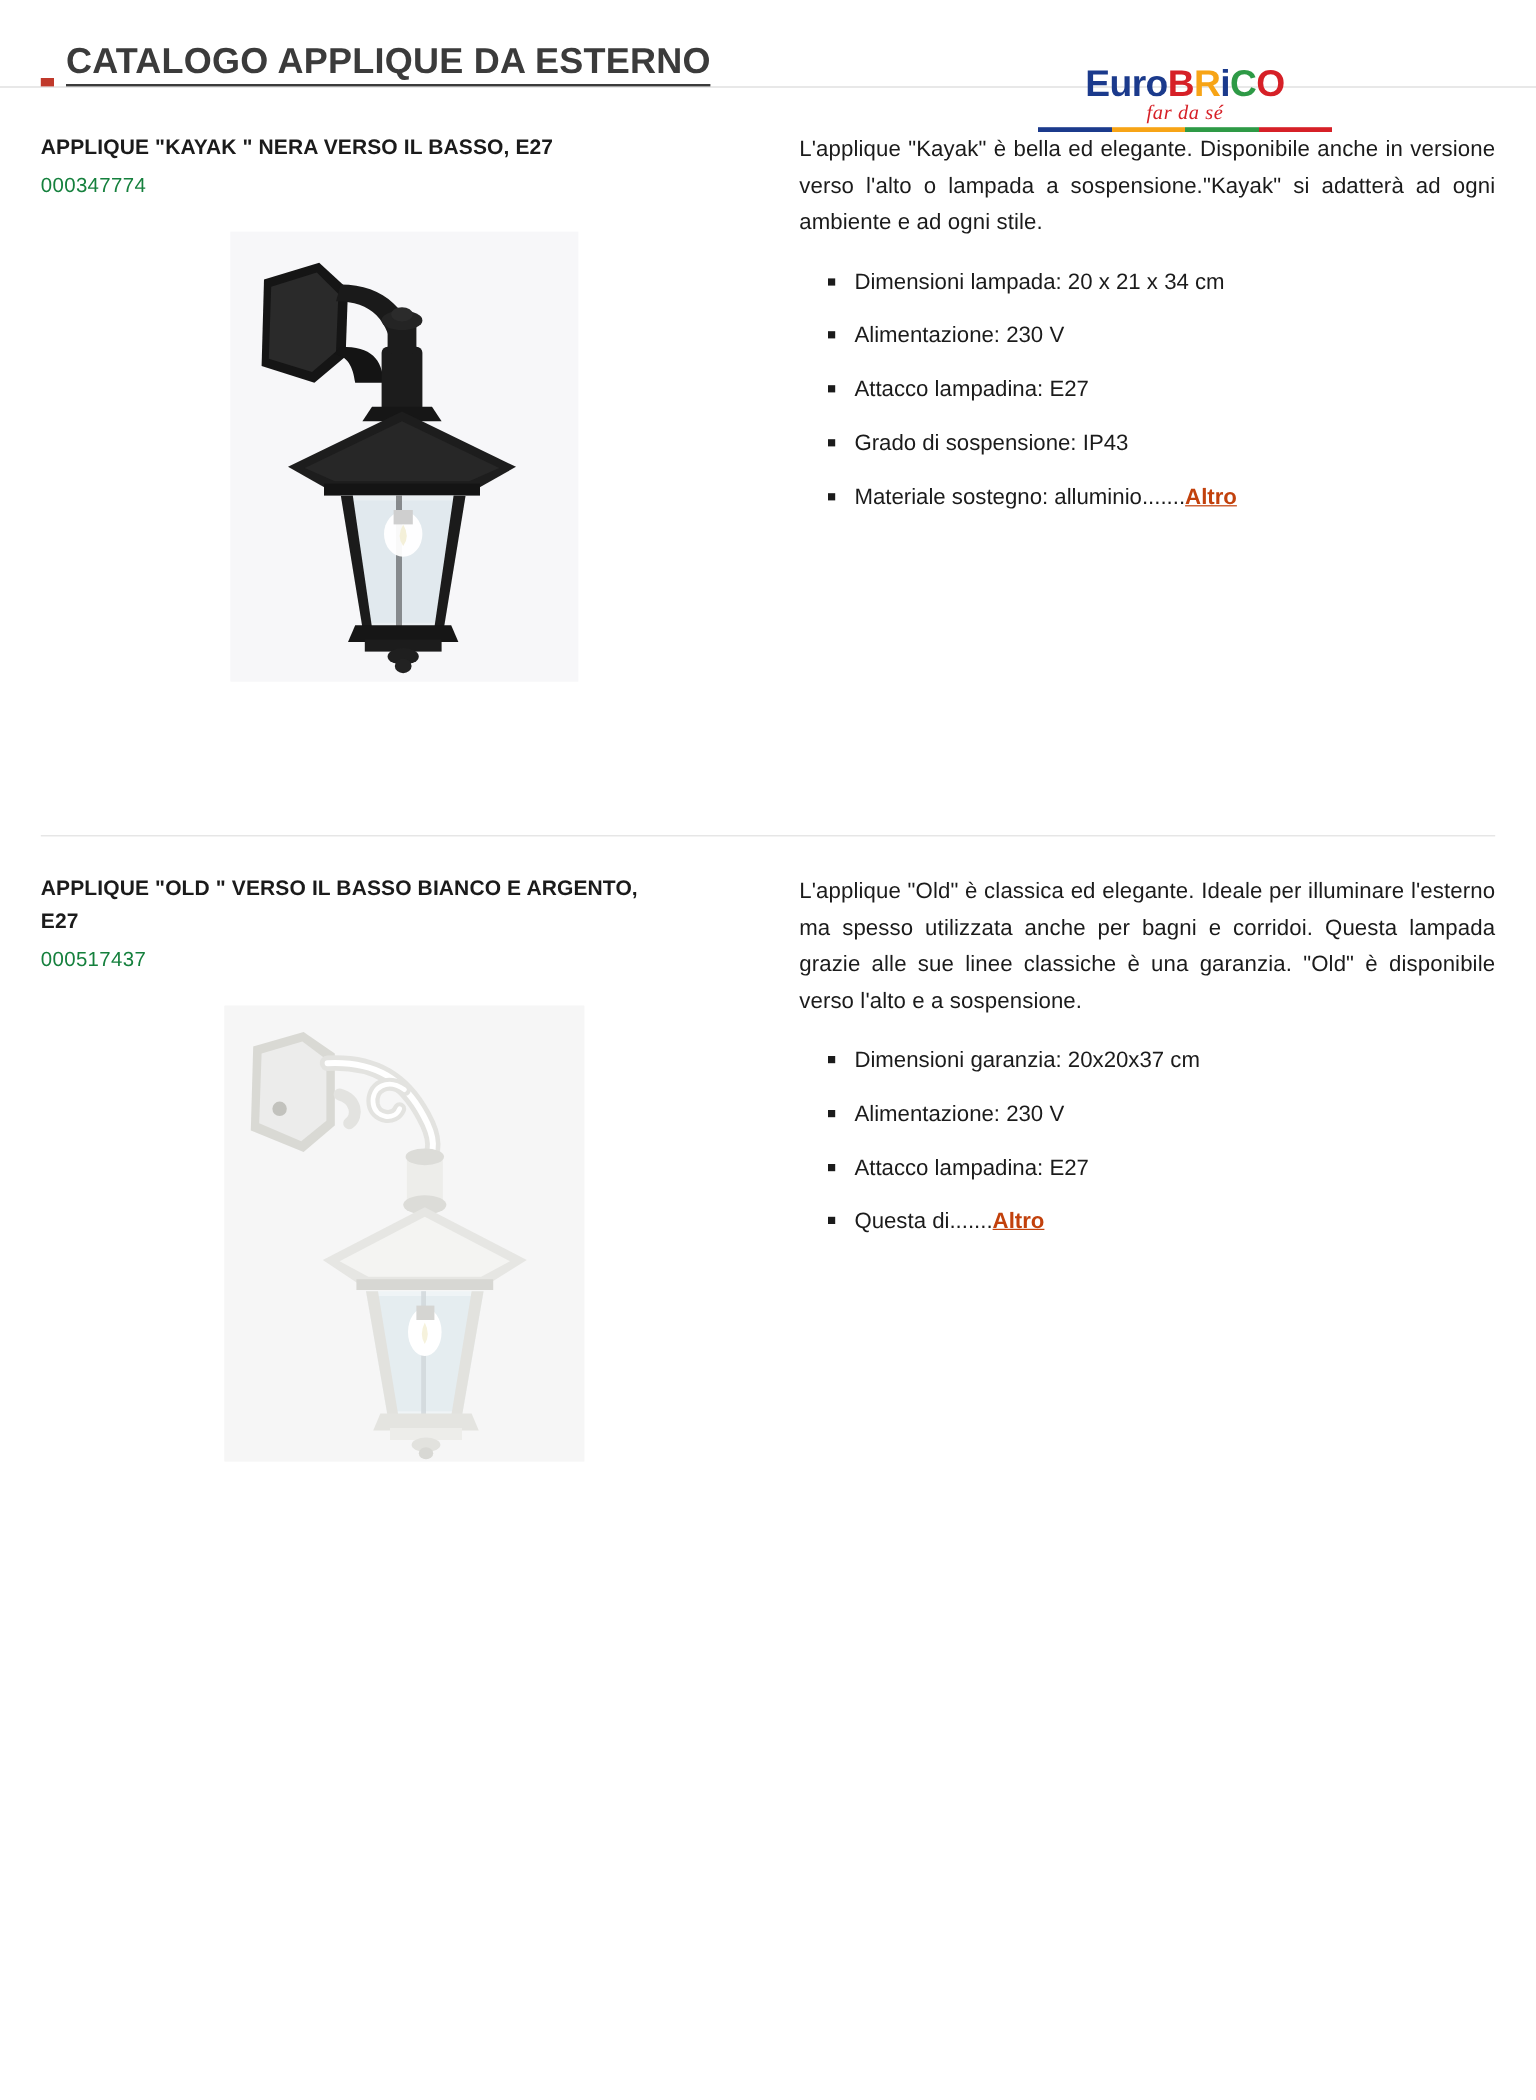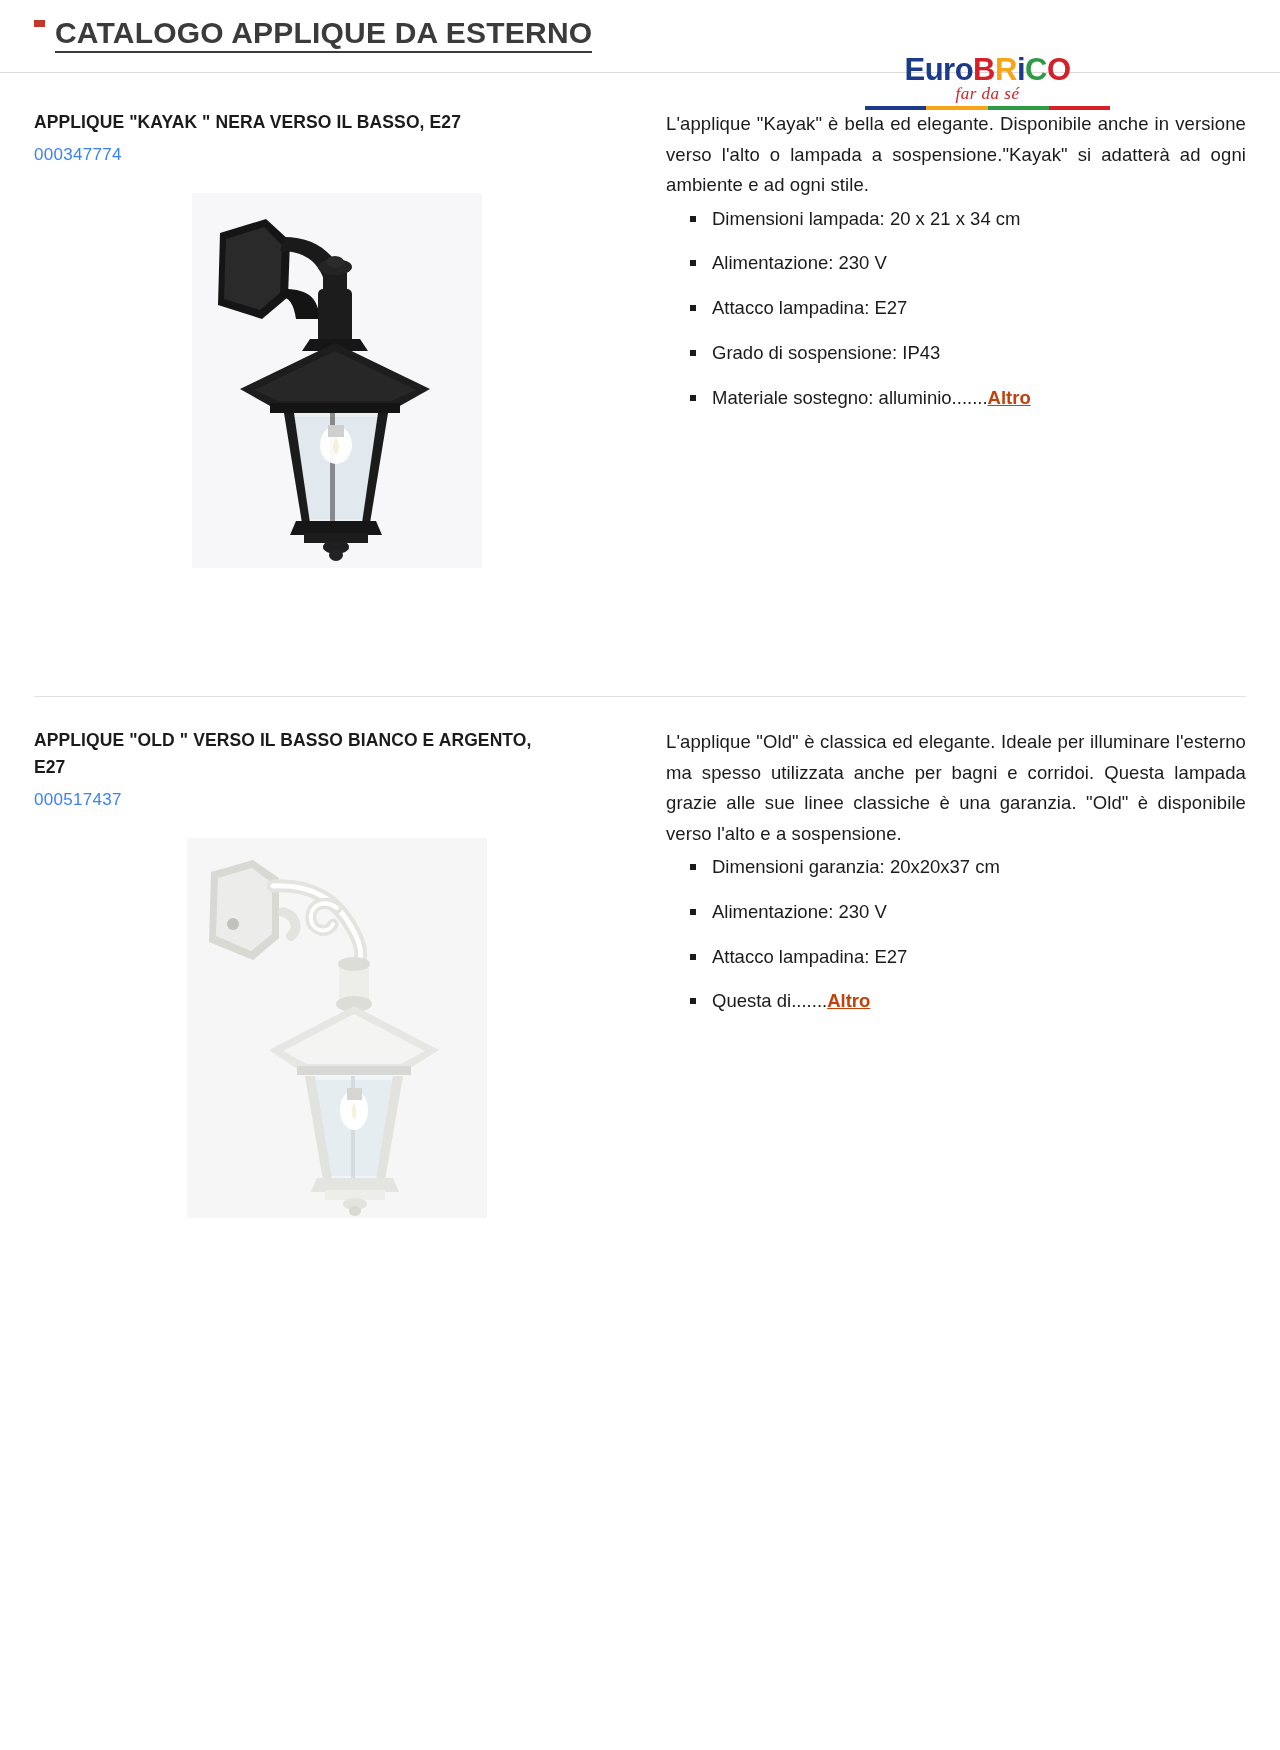--- a/index.html
+++ b/index.html
@@ -20,23 +20,23 @@
     width: 1280px;
     height: 1750px;
     padding: 0 0;
   }
 
   
   .header {
     position: relative;
     height: 73px;
     display: flex;
-    align-items: flex-start;
+    align-items: flex-end;
     border-bottom: 1px solid #d9d9d9;
-    padding: 16px 34px;
+    padding: 0 34px;
   }
   .header-bullet {
     width: 11px;
     height: 7px;
     background: #c0392b;
     margin-right: 10px;
     flex: none;
     margin-top: 4px;
   }
   .header-title {
@@ -110,21 +110,21 @@
   .p-title {
     font-size: 17.5px;
     font-weight: bold;
     line-height: 1.55;
     letter-spacing: 0.1px;
     color: #1b1b1b;
     max-width: 530px;
   }
   .p-code {
     font-size: 17px;
-    color: #3b82f6;
+    color: #15803d;
     margin-top: 9px;
     letter-spacing: 0.3px;
   }
   .p-image-wrap {
     margin-top: 28px;
     display: flex;
     justify-content: center;
   }
   .p-image {
     width: 290px;
@@ -136,21 +136,21 @@
   .p-image.alt { width: 300px; height: 380px; background: #f6f6f6; }
 
   .p-desc {
     font-size: 18.5px;
     line-height: 1.65;
     text-align: justify;
     color: #1b1b1b;
     letter-spacing: 0.1px;
   }
   .p-specs {
-    margin: 4px 0 0 0;
+    margin: 20px 0 0 0;
     padding: 0 0 0 46px;
     list-style: none;
   }
   .p-specs li {
     font-size: 18.5px;
     line-height: 1.5;
     margin-bottom: 17px;
     position: relative;
     color: #1b1b1b;
   }

